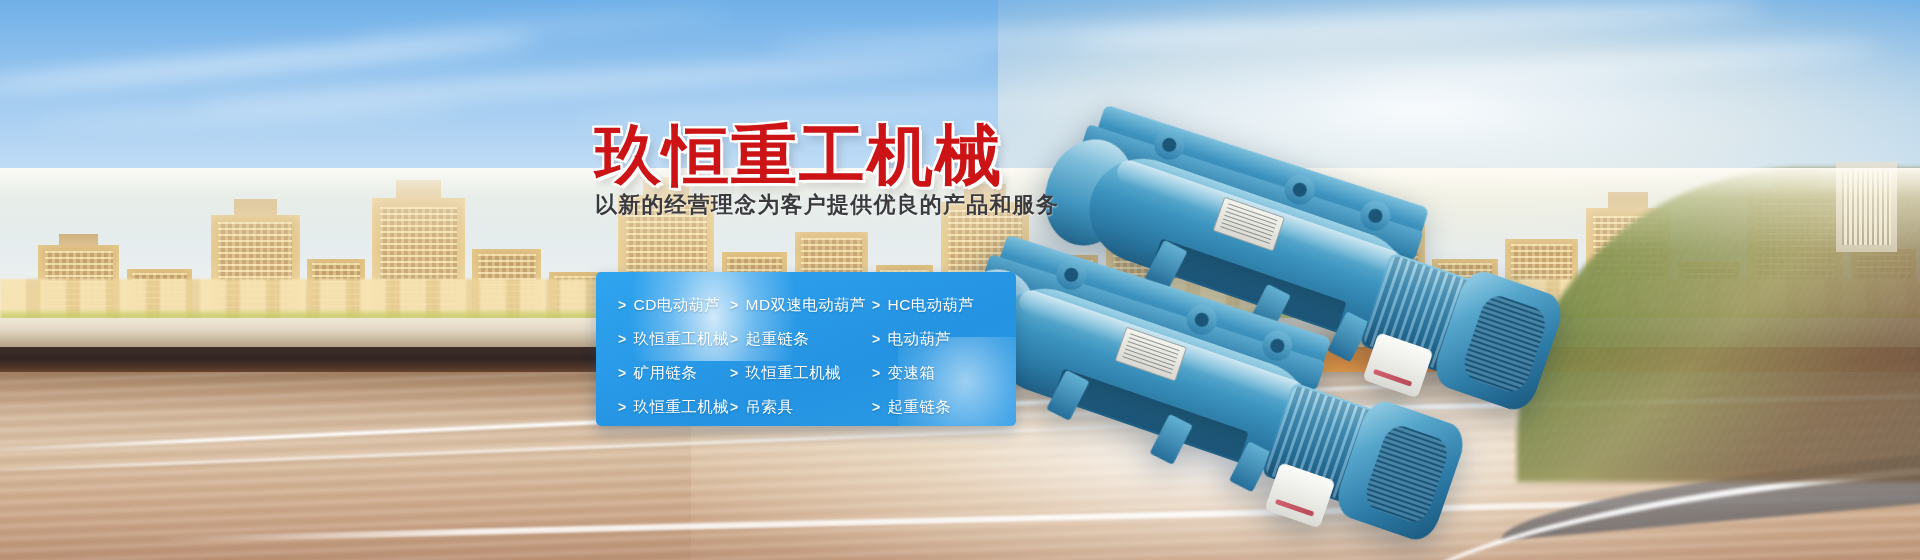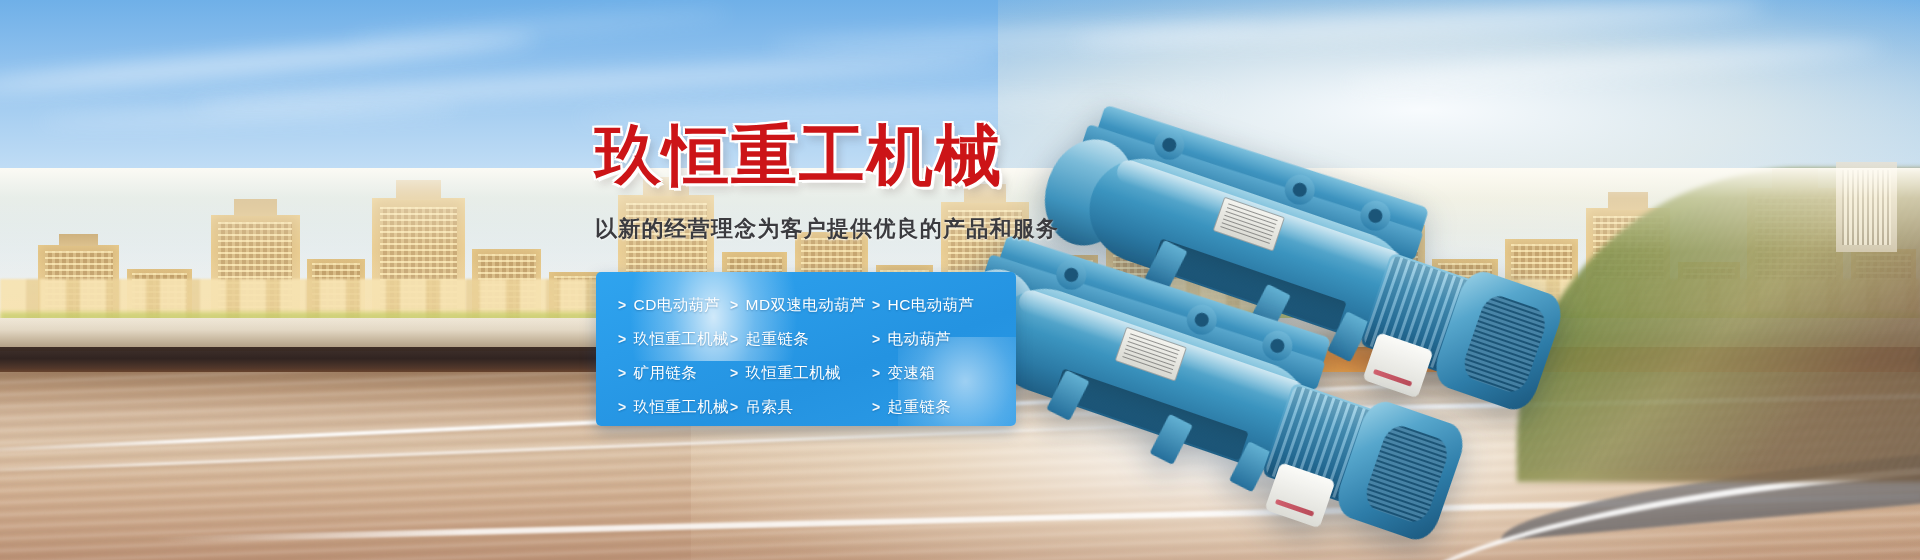--- a/index.html
+++ b/index.html
@@ -238,21 +238,21 @@
     line-height:1;
     color:#cc1417;
     white-space:nowrap;
     text-shadow:
        2px 0 0 #fff, -2px 0 0 #fff, 0 2px 0 #fff, 0 -2px 0 #fff,
        2px 2px 0 #fff, -2px 2px 0 #fff, 2px -2px 0 #fff, -2px -2px 0 #fff,
        3px 3px 0 rgba(255,255,255,.9),
        5px 6px 8px rgba(60,40,40,.22);
   }
   .subline {
-    margin-top:26px;
+    margin-top:2px;
     font-size:22px;
     font-weight:bold;
     color:#3b3b3f;
     letter-spacing:1.2px;
     white-space:nowrap;
     text-shadow:0 1px 2px rgba(255,255,255,.75);
   }
 
   
   .panel {

